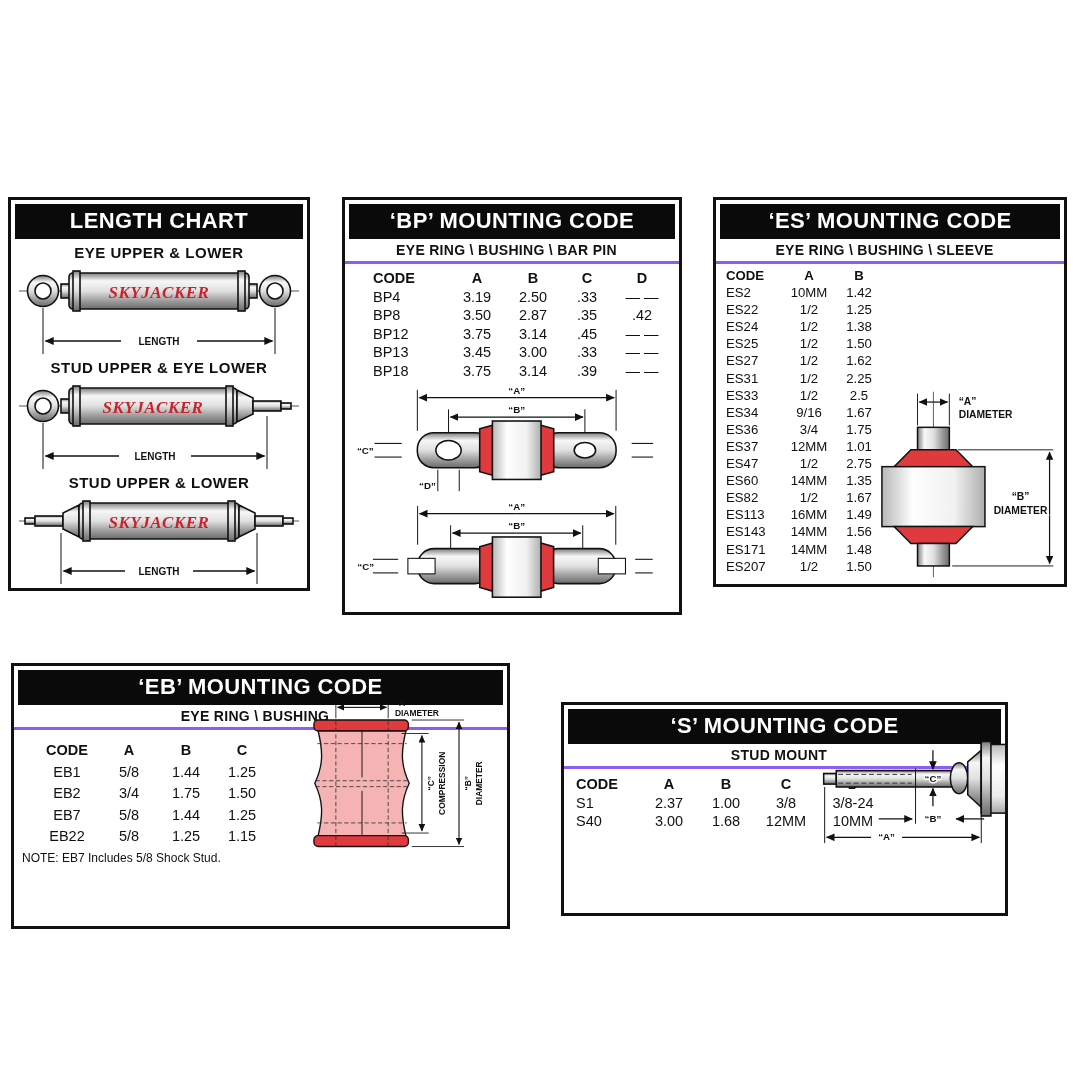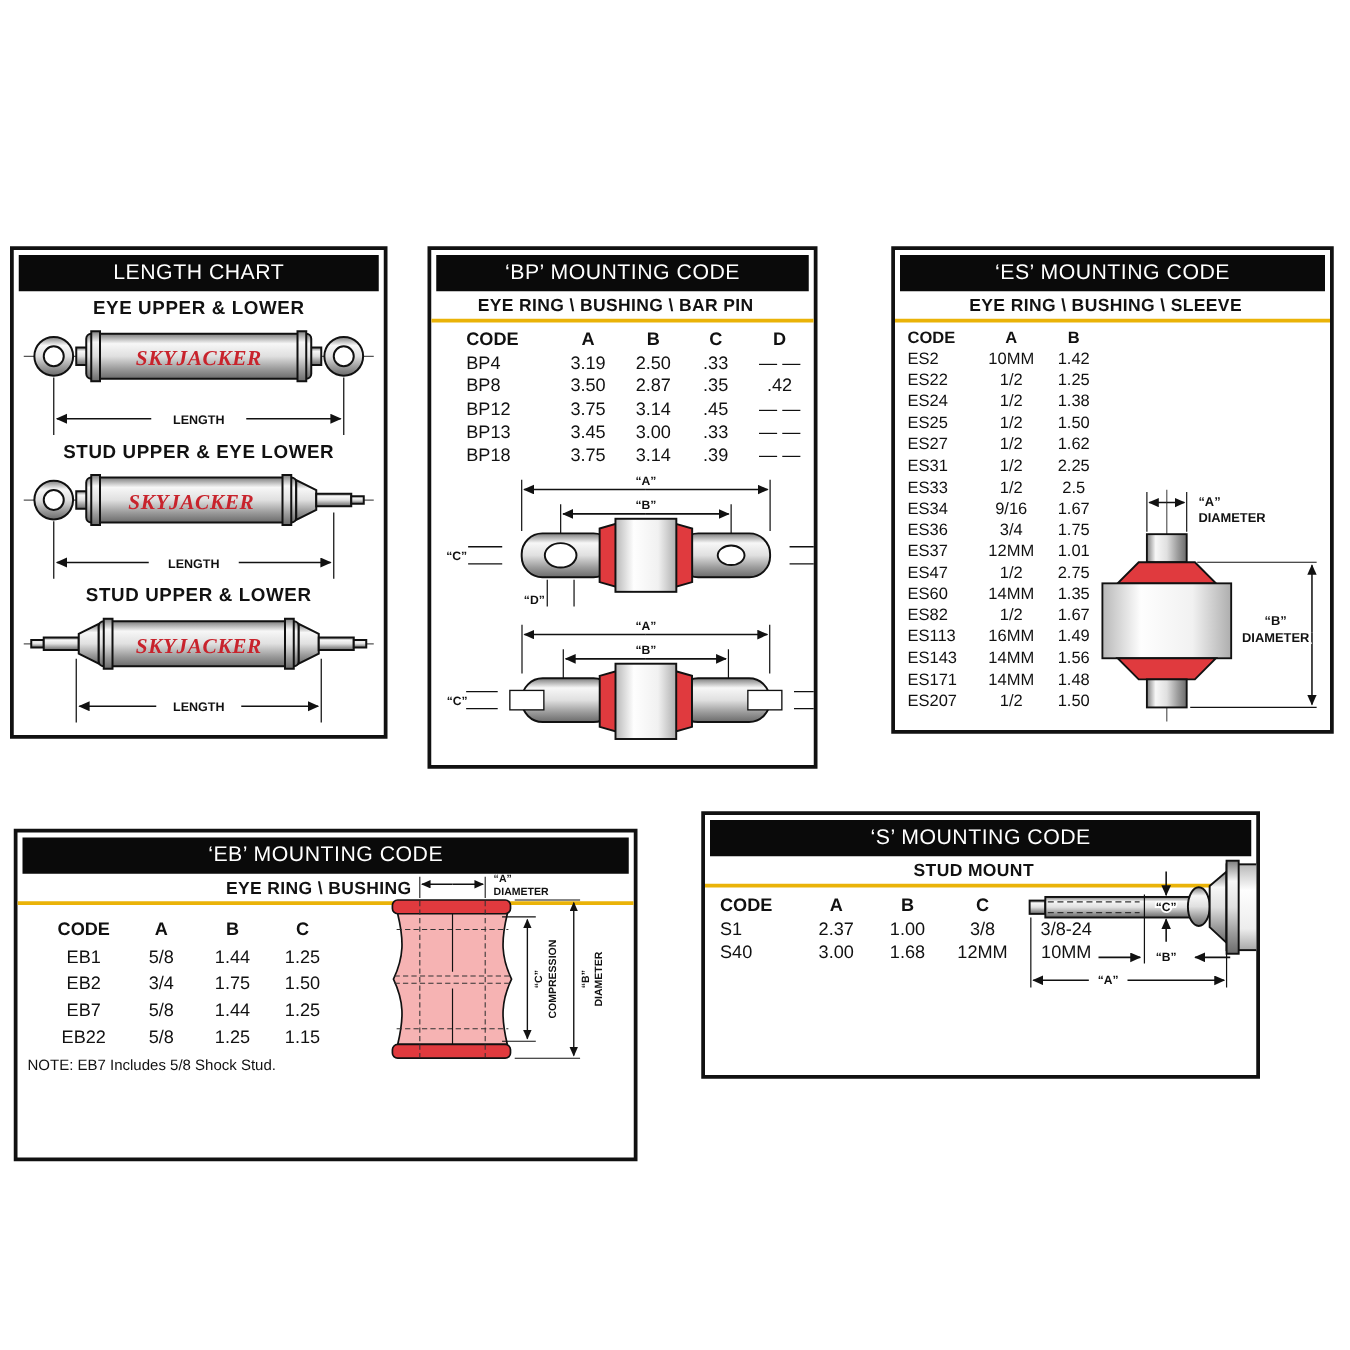--- a/index.html
+++ b/index.html
@@ -1,23 +1,23 @@
 <!DOCTYPE html>
 <html><head>
 <meta charset="utf-8">
 <style>
   *{margin:0;padding:0;box-sizing:border-box}
   html,body{background:#fff}
   body{width:1080px;height:1080px;font-family:"Liberation Sans",sans-serif;color:#111;position:relative}
   .page{position:relative;width:1080px;height:1080px;background:#fff;overflow:hidden}
   .panel{position:absolute;border:3px solid #111;background:#fff;overflow:hidden}
-  .titlebar{background:#0a0a0a;color:#fff;font-weight:normal;font-size:17px;text-align:center;
+  .titlebar{background:#0a0a0a;color:#fff;font-weight:bold;font-size:22px;text-align:center;
             margin:4px 4px 0 4px;padding:4px 0 5px 0;letter-spacing:.4px}
   .subtitle{font-weight:bold;font-size:14px;text-align:center;padding:3px 11px 3px 0;
-            border-bottom:3px solid #eab308;letter-spacing:.3px}
+            border-bottom:3px solid #8b5cf6;letter-spacing:.3px}
   table{border-collapse:collapse}
   th{font-weight:bold}
   th,td{padding:0;white-space:nowrap}
   
   .bp-table{margin:5px 0 0 28px;font-size:14.5px;line-height:18.6px}
   .bp-table :is(th,td){text-align:center}
   .bp-table :is(th,td):nth-child(1){width:76px;text-align:left}
   .bp-table :is(th,td):nth-child(2){width:56px}
   .bp-table :is(th,td):nth-child(3){width:56px}
   .bp-table :is(th,td):nth-child(4){width:52px}
@@ -175,21 +175,21 @@
           <line class="ext" x1="240" y1="42" x2="240" y2="93"></line>
           <line class="dim" x1="108" y1="80" x2="46.5" y2="80" marker-end="url(#arr)"></line>
           <line class="dim" x1="176" y1="80" x2="237.5" y2="80" marker-end="url(#arr)"></line>
           <text class="dimtxt" x="142" y="84" text-anchor="middle">LENGTH</text>
         </svg>
       </div>
 
     </div>
   </section>
 
-  <section class="panel" style="left:342px;top:197px;width:312px;height:418px">
+  <section class="panel" style="left:342px;top:197px;width:340px;height:418px">
     <div class="titlebar">‘BP’ MOUNTING CODE</div>
     <div class="subtitle">EYE RING \ BUSHING \ BAR PIN</div>
 
     <table class="bp-table">
       <thead>
           <tr>
             <th>CODE</th>
             <th>A</th>
             <th>B</th>
             <th>C</th>
@@ -480,21 +480,21 @@
       <text class="dimtxt" transform="rotate(-90 181 101)" x="181" y="101" text-anchor="middle">COMPRESSION</text>
       <line class="ext" x1="142" y1="26" x2="204" y2="26"></line>
       <line class="ext" x1="142" y1="176" x2="204" y2="176"></line>
       <line class="dim" x1="198" y1="101" x2="198" y2="28.5" marker-end="url(#arr)"></line>
       <line class="dim" x1="198" y1="101" x2="198" y2="173.5" marker-end="url(#arr)"></line>
       <text class="dimtxt" transform="rotate(-90 212 101)" x="212" y="101" text-anchor="middle">“B”</text>
       <text class="dimtxt" transform="rotate(-90 225 101)" x="225" y="101" text-anchor="middle">DIAMETER</text>
     </svg>
   </section>
 
-  <section class="panel" style="left:561px;top:649px;width:447px;height:214px">
+  <section class="panel" style="left:561px;top:702px;width:447px;height:214px">
     <div class="titlebar">‘S’ MOUNTING CODE</div>
     <div class="subtitle">STUD MOUNT</div>
 
     <table class="s-table">
       <thead>
           <tr>
             <th>CODE</th>
             <th>A</th>
             <th>B</th>
             <th>C</th>

